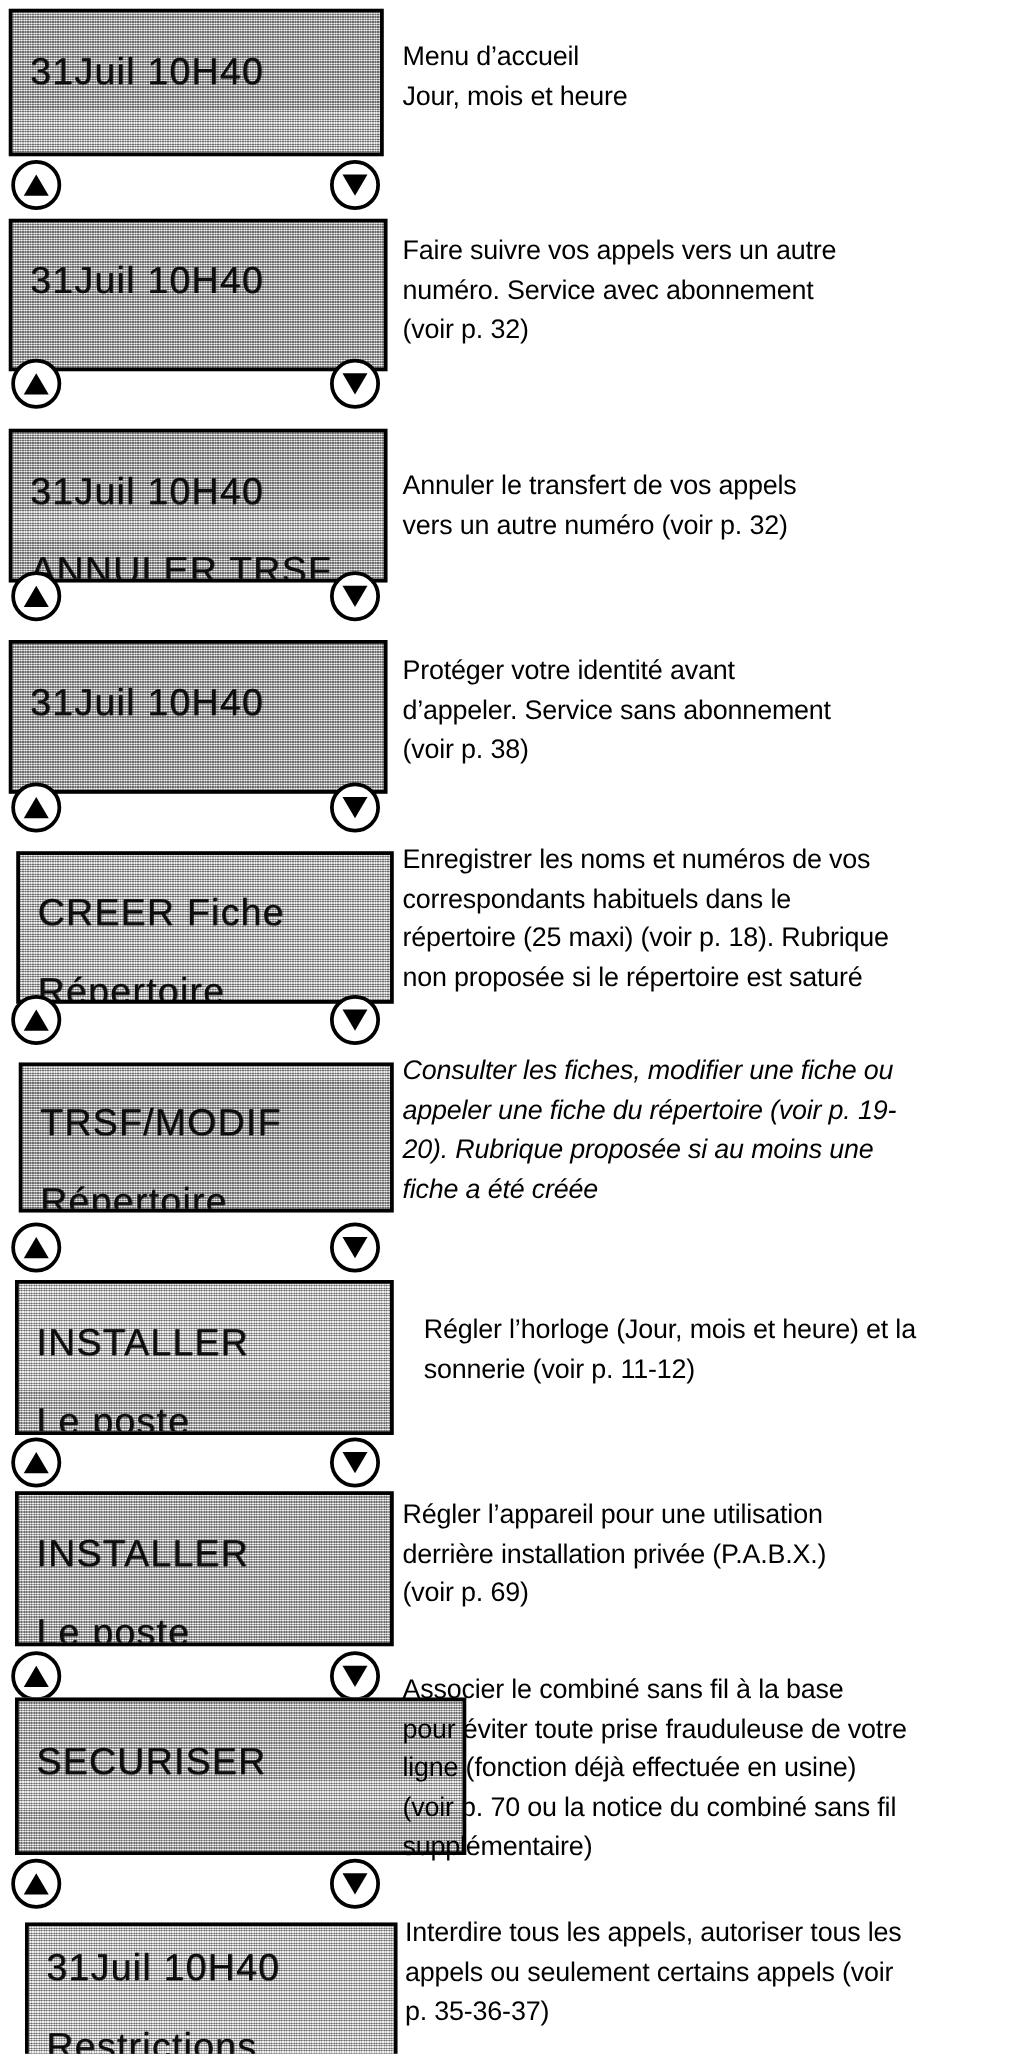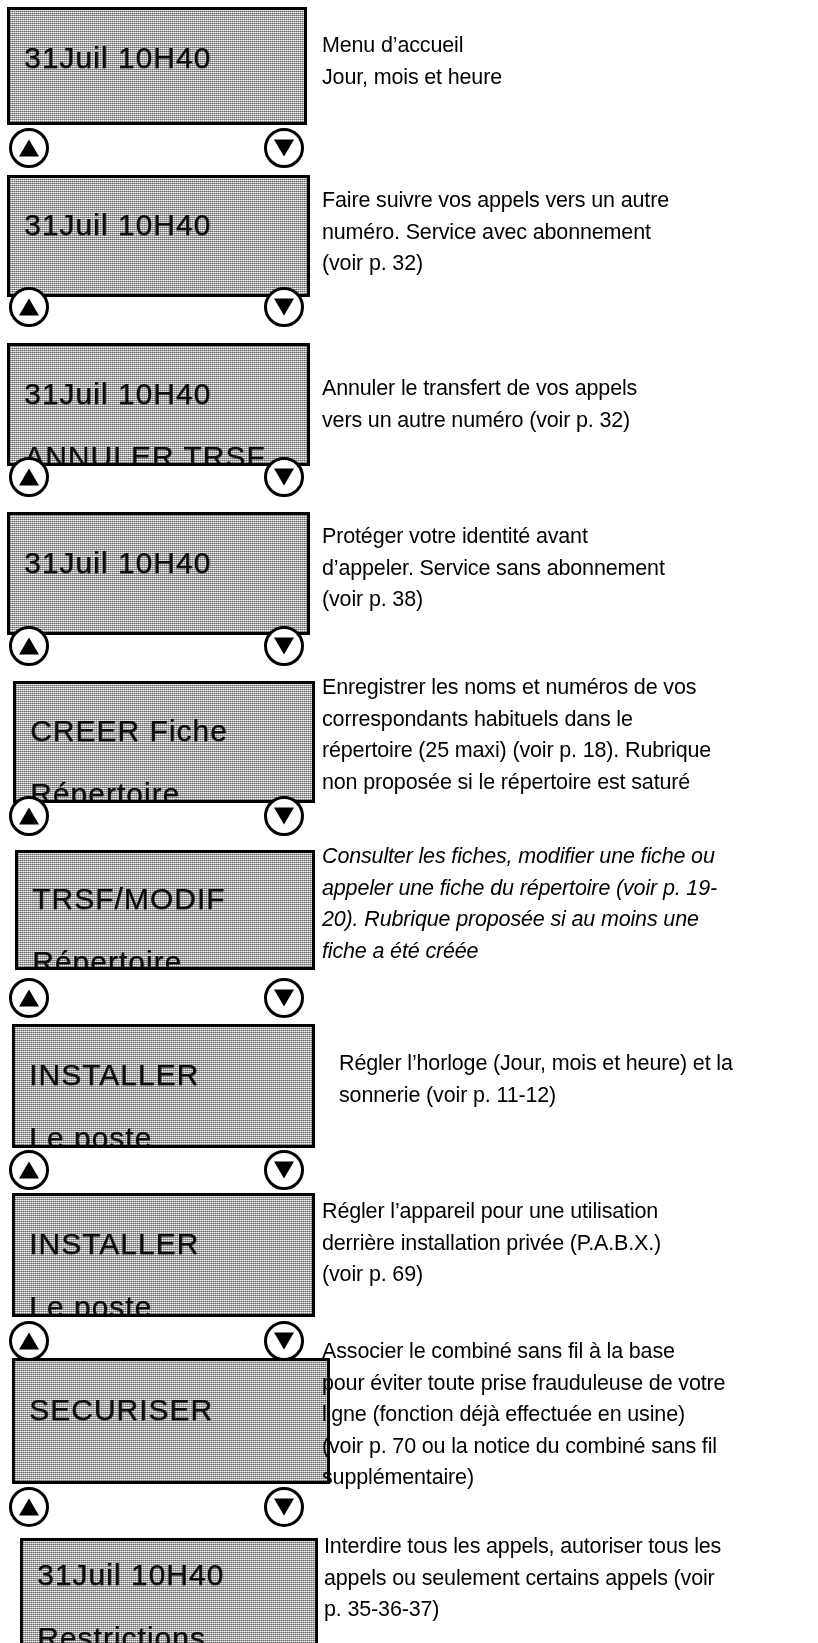--- a/index.html
+++ b/index.html
@@ -278,21 +278,21 @@
       <polygon points="11,1 21,18 1,18" fill="#000"></polygon>
     </svg>
   </div>
   <div class="arrow-btn" style="left:264px; top:1321px;">
     <svg width="22" height="19" viewBox="0 0 22 19">
       <polygon points="1,1 21,1 11,18" fill="#000"></polygon>
     </svg>
   </div>
 
   <div class="step" style="top:0;">
-    <div class="lcd" style="left:12px; top:1358px; width:318px; height:126px;">
+    <div class="lcd" style="left:12px; top:1358px; width:361px; height:126px;">
       <div class="lcd-inner" style="top:9px;">
         <div class="lcd-line">SECURISER</div>
       </div>
     </div>
     <div class="desc" style="left:322px; top:1336px; width:496px;">Associer le combiné sans fil à la base
 pour éviter toute prise frauduleuse de votre
 ligne (fonction déjà effectuée en usine)
 (voir p. 70 ou la notice du combiné sans fil
 supplémentaire)</div>
   </div>

